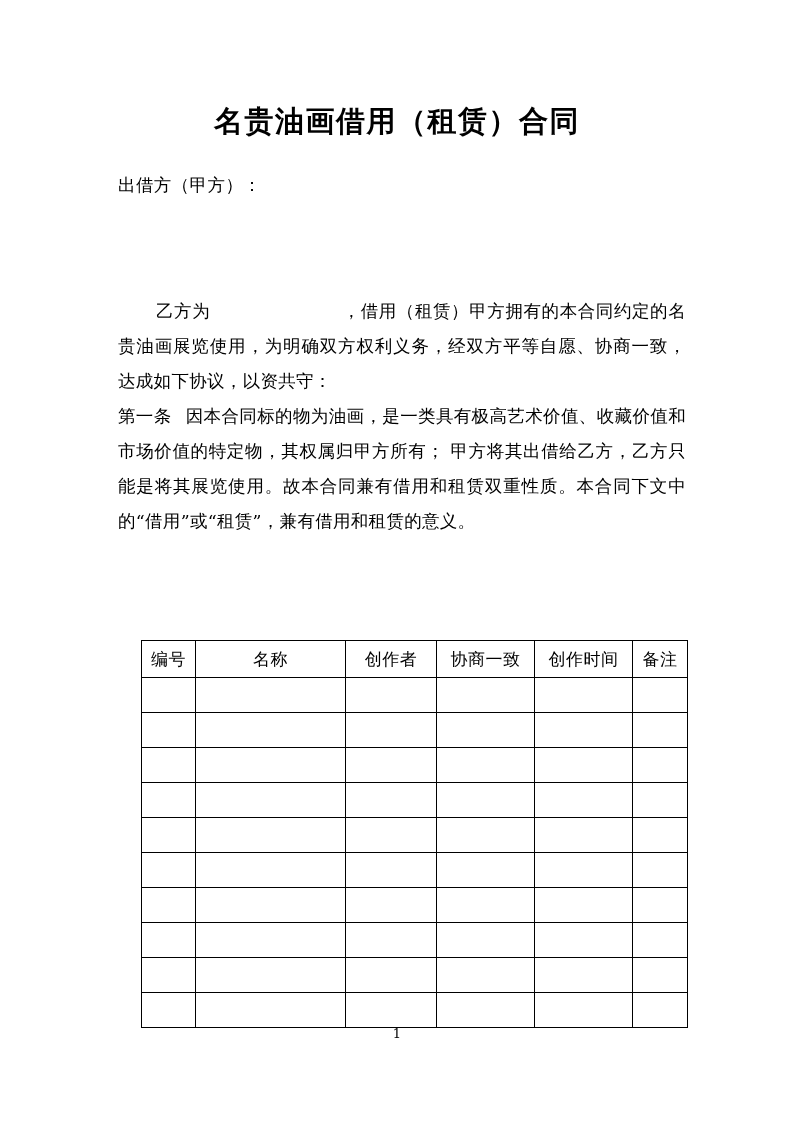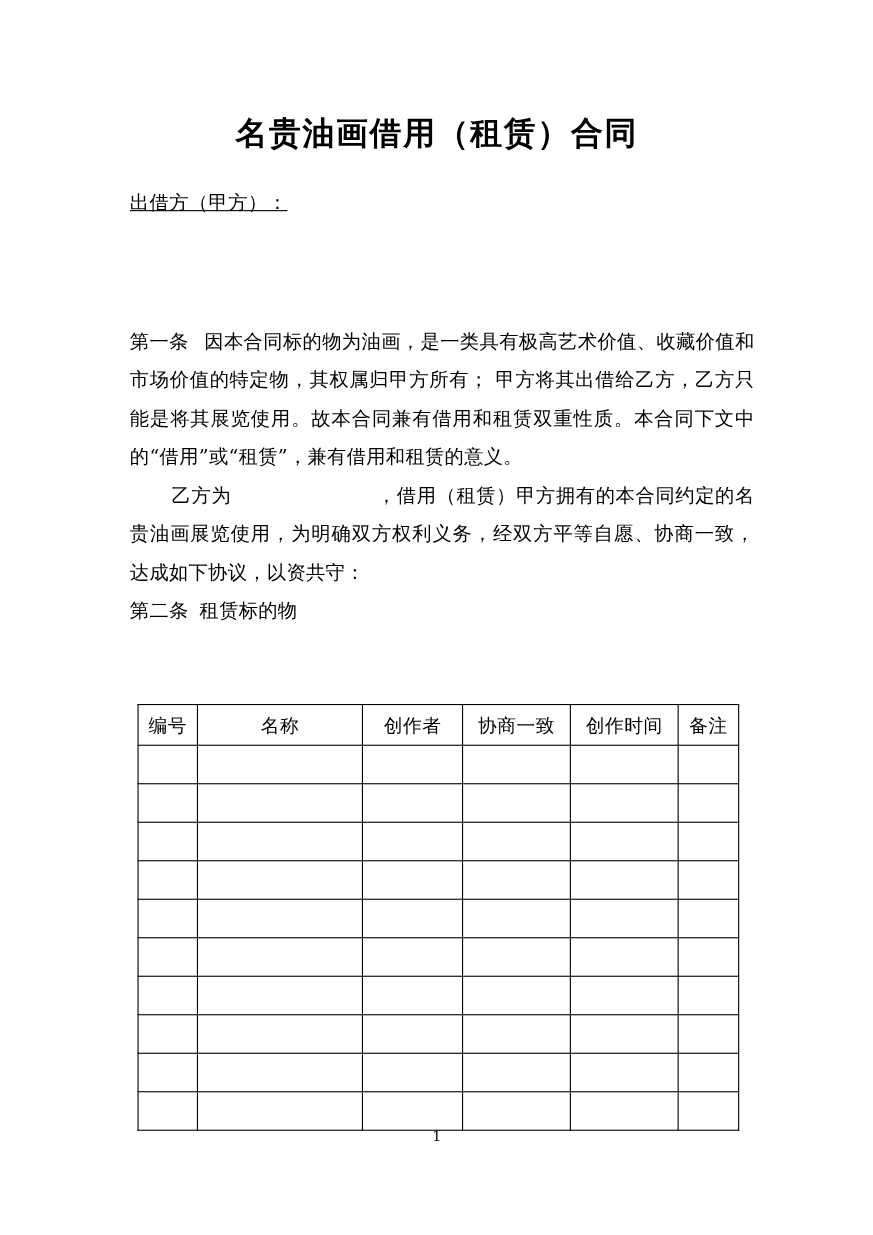--- a/index.html
+++ b/index.html
@@ -39,21 +39,20 @@
     position: absolute;
     left: 118px;
     top: 168px;
     width: 566px;
   }
   .party-line {
     font-size: 17.5px;
     line-height: 35px;
     height: 35px;
     letter-spacing: 0.4px;
-    text-decoration: underline;
   }
   .party-gap {
     height: 35px;
   }
   .body-block {
     position: absolute;
     left: 118px;
     top: 294px;
     width: 568px;
   }
@@ -83,20 +82,21 @@
   .tbl-wrap {
     position: absolute;
     left: 125px;
     top: 640px;
     width: 546px;
   }
   table.paintings {
     border-collapse: collapse;
     width: 546px;
     table-layout: fixed;
+    margin-left: 16px;
   }
   table.paintings th,
   table.paintings td {
     border: 1px solid #000000;
     height: 34px;
     padding: 0;
     font-weight: normal;
     font-size: 17px;
     text-align: center;
     vertical-align: middle;
@@ -129,25 +129,24 @@
 
   <h1 class="doc-title">名贵油画借用（租赁）合同</h1>
 
   <div class="party-block">
     <div class="party-line">出借方（甲方）：</div>
     <div class="party-gap"></div>
   </div>
 
   <div class="body-block">
 
+    <p class="para indent"><span>乙方为</span><span class="blank-fill"></span><span>，借用（租赁）甲方拥有的本合同约定的名贵油画展览使用，为明确双方权利义务，经双方平等自愿、协商一致，达成如下协议，以资共守：</span></p>
+
     <p class="para"><span>第一条</span><span class="wide-gap"></span><span>因本合同标的物为油画，是一类具有极高艺术价值、收藏价值和市场价值的特定物，其权属归甲方所有； 甲方将其出借给乙方，乙方只能是将其展览使用。故本合同兼有借用和租赁双重性质。本合同下文中的“借用”或“租赁”，兼有借用和租赁的意义。</span></p>
 
-    <p class="para indent"><span>乙方为</span><span class="blank-fill"></span><span>，借用（租赁）甲方拥有的本合同约定的名贵油画展览使用，为明确双方权利义务，经双方平等自愿、协商一致，达成如下协议，以资共守：</span></p>
-
-    <p class="para"><span>第二条</span><span class="sec-gap"></span><span>租赁标的物</span></p>
 
 
   </div>
 
   <div class="tbl-wrap">
     <table class="paintings">
       <colgroup>
         <col class="col-1">
           <col class="col-2">
           <col class="col-3">

